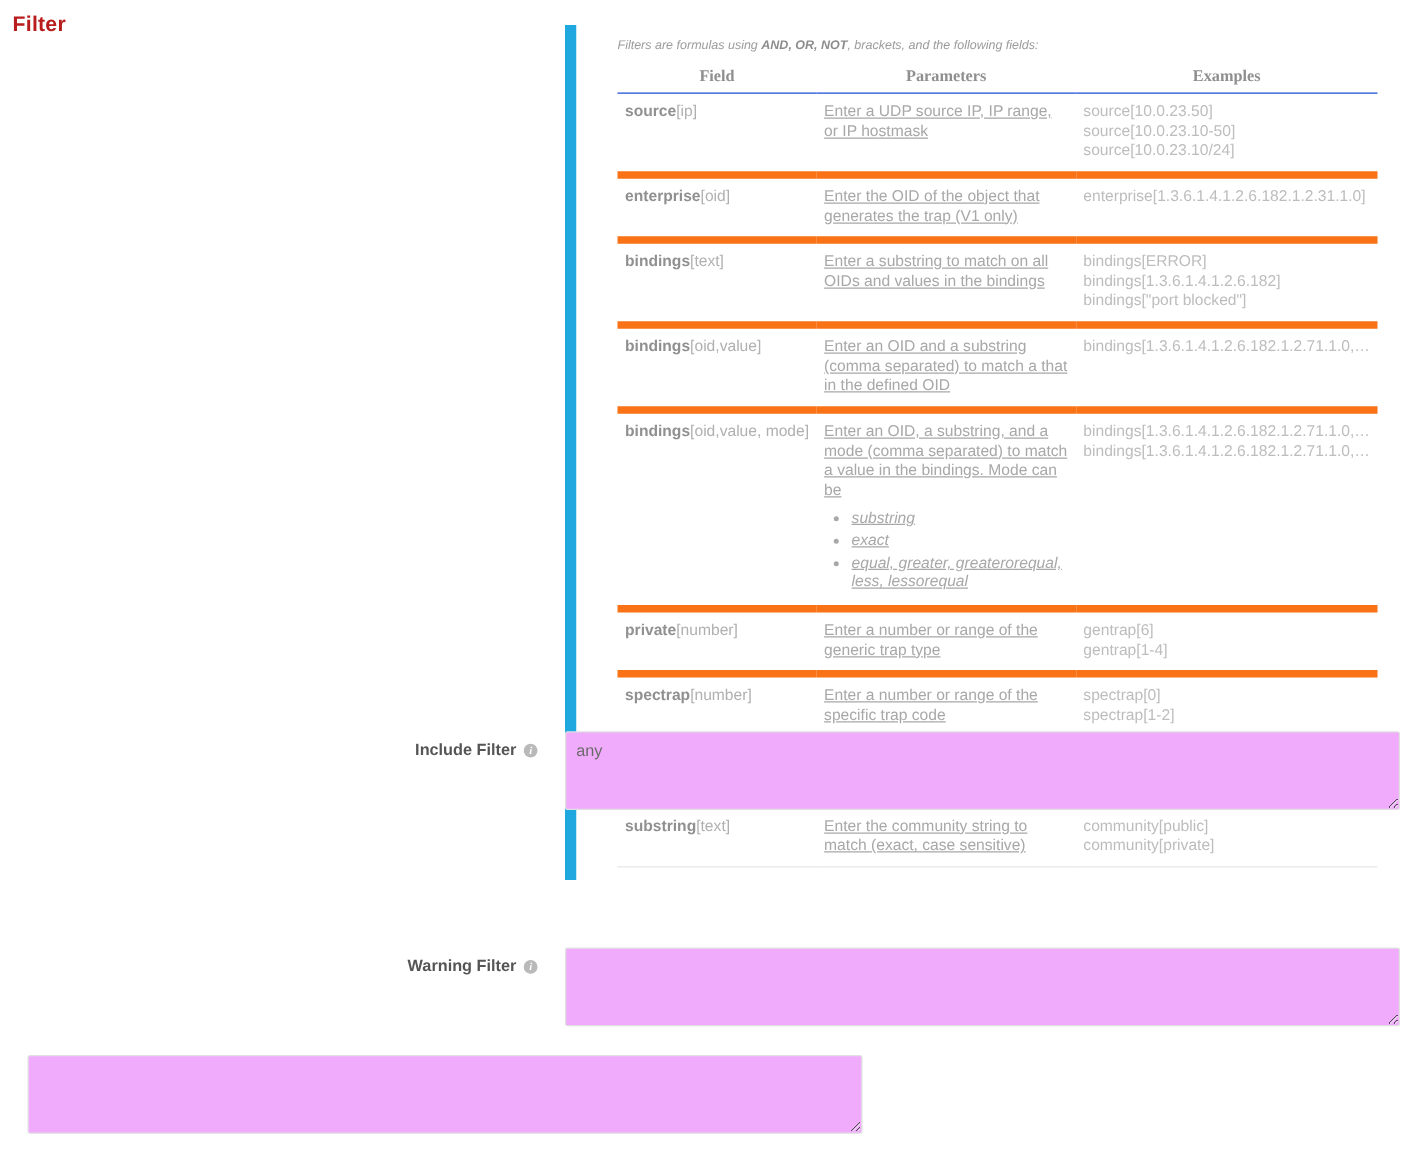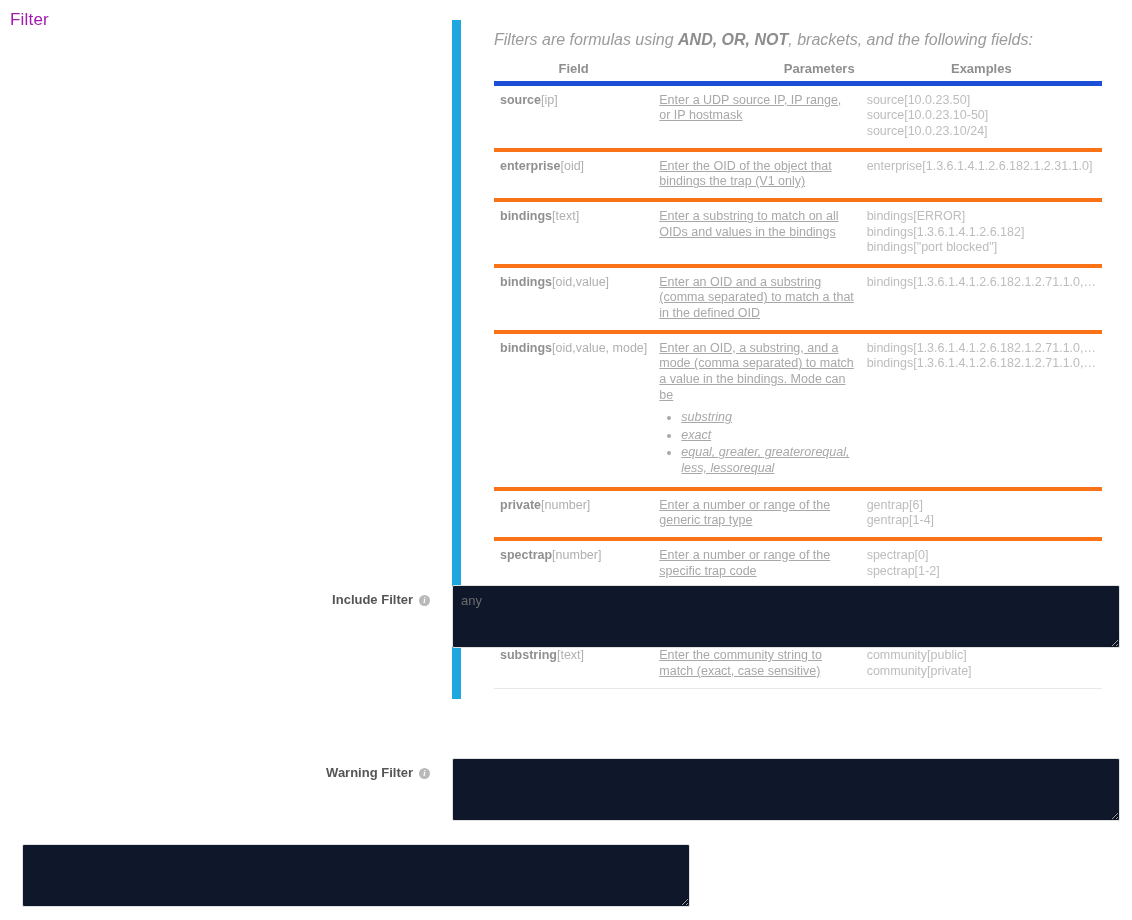--- a/index.html
+++ b/index.html
@@ -13,39 +13,39 @@
     width: 1132px;
     height: 920px;
     overflow: hidden;
     background: #ffffff;
   }
   .section-title {
     position: absolute;
     left: 10px;
     top: 10px;
     font-size: 17px;
-    color: #a21caf;
-    font-weight: 400;
+    color: #b91c1c;
+    font-weight: 700;
     letter-spacing: 0.2px;
   }
 
   
   .help-panel {
     position: absolute;
     left: 452px;
     top: 20px;
     width: 640px;
     border-left: 9px solid #1fa7e0;
     padding-left: 0;
   }
   .help-inner {
     padding: 10px 0 10px 33px;
   }
   .help-intro {
-    font-size: 16px;
+    font-size: 10px;
     color: #9b9b9b;
     font-style: italic;
     margin: 0 0 8px 0;
     line-height: 1.3;
   }
   .help-intro b {
     color: #8d8d8d;
     font-style: italic;
     font-weight: bold;
   }
@@ -53,29 +53,30 @@
     border-collapse: collapse;
     width: 608px;
     font-size: 12.5px;
     color: #a9a9a9;
   }
   table.fields th {
     font-weight: bold;
     color: #8f8f8f;
     font-size: 13px;
     padding: 2px 6px 5px 6px;
-    border-bottom: 5px solid #1d4ed8;
+    border-bottom: 1px solid #1d4ed8;
     text-align: left;
+    font-family: Liberation Serif, serif;
   }
   table.fields th.c-field { text-align: center; width: 130px; }
-  table.fields th.c-params { text-align: right; width: 240px; }
+  table.fields th.c-params { text-align: center; width: 240px; }
   table.fields th.c-examples { text-align: center; }
   table.fields td {
     padding: 7px 6px 8px 6px;
-    border-bottom: 4px solid #f97316;
+    border-bottom: 6px solid #f97316;
     vertical-align: top;
     line-height: 1.25;
   }
   table.fields tr:last-child td { border-bottom: 1px solid #e8e8e8; }
   td.field-cell { color: #b0b0b0; white-space: nowrap; }
   td.field-cell b { color: #909090; font-weight: bold; }
   td.params-cell { color: #a8a8a8; text-decoration: underline; }
   td.examples-cell { color: #bdbdbd; white-space: nowrap; }
   .ex-line { display: block; }
   ul.modes {
@@ -124,21 +125,21 @@
     font-family: "Liberation Serif", serif;
   }
   .field-wrap {
     margin-left: 22px;
     width: 668px;
   }
   textarea.filter-input {
     width: 668px;
     height: 63px;
     box-sizing: border-box;
-    background: #0f172a;
+    background: #f0abfc;
     border: 1px solid #e0e0e0;
     border-radius: 2px;
     resize: vertical;
     font-family: "Liberation Sans", sans-serif;
     font-size: 13px;
     color: #6a6a6a;
     padding: 7px 8px;
     outline: none;
     line-height: 1.3;
   }
@@ -169,21 +170,21 @@
             <td class="field-cell"><b>source</b><span>[ip]</span></td>
             <td class="params-cell">Enter a UDP source IP, IP range, or IP hostmask</td>
             <td class="examples-cell">
               <span class="ex-line">source[10.0.23.50]</span>
               <span class="ex-line">source[10.0.23.10-50]</span>
               <span class="ex-line">source[10.0.23.10/24]</span>
             </td>
           </tr>
           <tr>
             <td class="field-cell"><b>enterprise</b><span>[oid]</span></td>
-            <td class="params-cell">Enter the OID of the object that bindings the trap (V1 only)</td>
+            <td class="params-cell">Enter the OID of the object that generates the trap (V1 only)</td>
             <td class="examples-cell">
               <span class="ex-line">enterprise[1.3.6.1.4.1.2.6.182.1.2.31.1.0]</span>
             </td>
           </tr>
           <tr>
             <td class="field-cell"><b>bindings</b><span>[text]</span></td>
             <td class="params-cell">Enter a substring to match on all OIDs and values in the bindings</td>
             <td class="examples-cell">
               <span class="ex-line">bindings[ERROR]</span>
               <span class="ex-line">bindings[1.3.6.1.4.1.2.6.182]</span>

